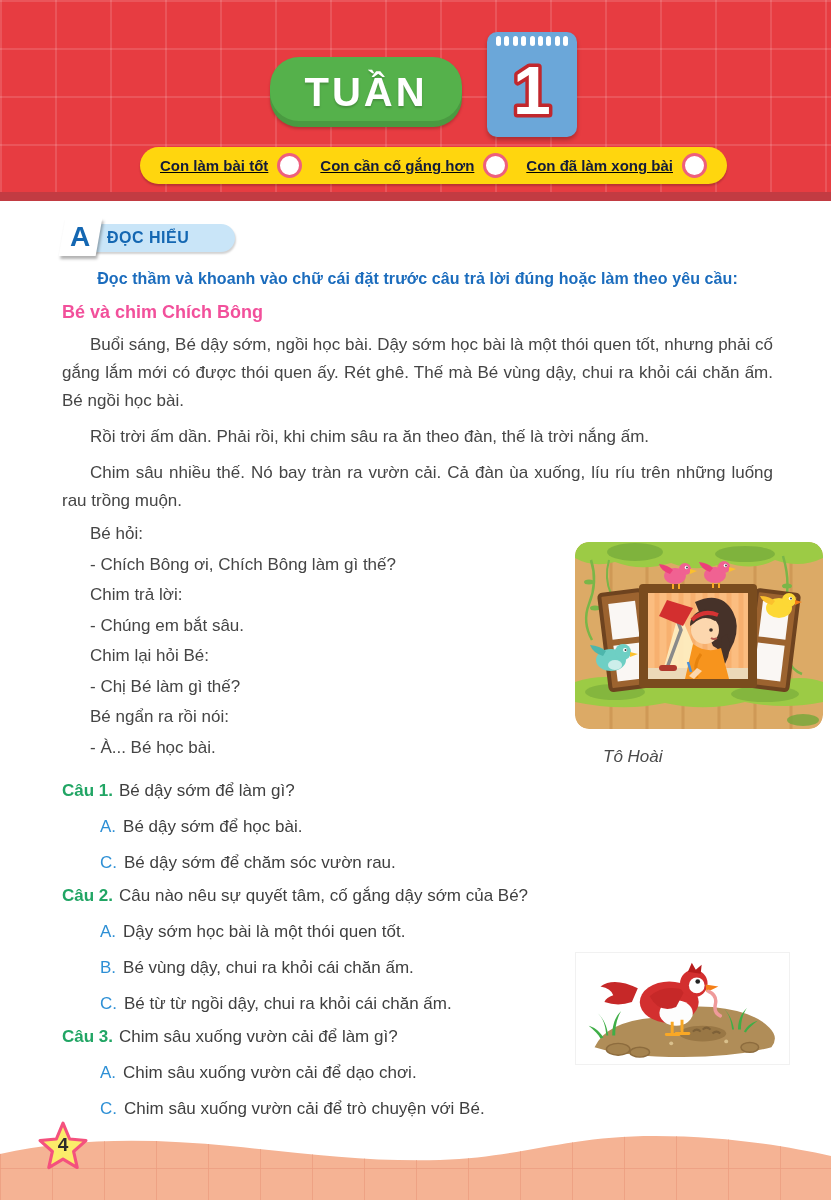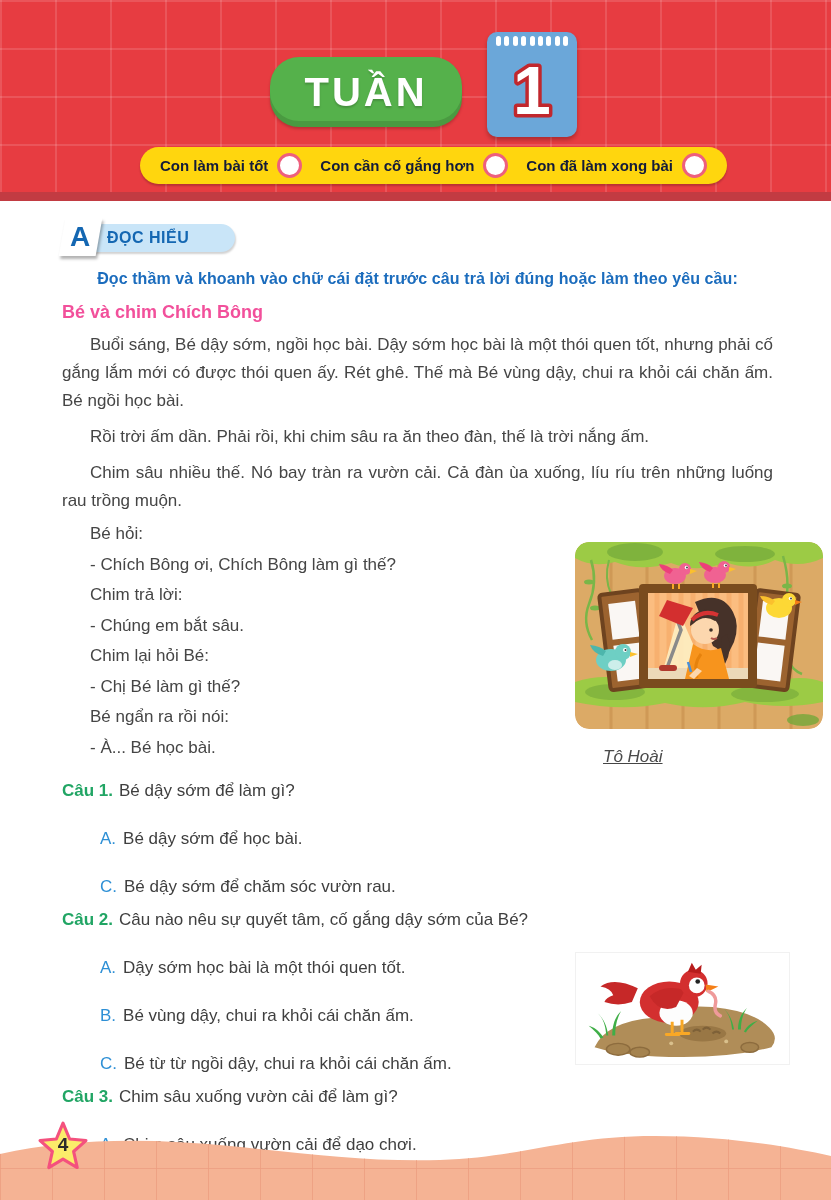--- a/index.html
+++ b/index.html
@@ -23,21 +23,21 @@
 
   .notepad { position:absolute; left:487px; top:32px; width:90px; height:105px;
     background:#6ba7d9; border-radius:10px; box-shadow:0 3px 4px rgba(0,0,0,.25); }
   .spiral { position:absolute; top:4px; left:9px; right:9px; display:flex; justify-content:space-between; }
   .spiral i { width:5px; height:10px; background:#fff; border-radius:3px; }
   .notepad svg { position:absolute; left:0; top:8px; width:90px; height:97px; }
 
   .progress-bar { position:absolute; left:140px; top:147px; width:587px; height:37px;
     background:#ffd60e; border-radius:19px; display:flex; align-items:center;
     justify-content:space-between; padding:0 20px; box-shadow:0 2px 2px rgba(0,0,0,.2); }
-  .progress-item { display:flex; align-items:center; gap:9px; }
+  .progress-item { display:flex; align-items:center; gap:9px;text-decoration:underline; }
   .progress-item .lbl { font-size:15px; font-weight:700; color:#131b3a; white-space:nowrap; }
   .progress-item .circle { width:25px; height:25px; border-radius:50%; background:#fff; border:3px solid #ee5f7d; }
 
   
   .content { position:absolute; top:201px; left:0; width:831px; padding:0 58px 0 62px; color:#454545; }
 
   .section-header { position:relative; margin-top:19px; height:34px; width:200px; }
   .section-pill { position:absolute; left:15px; top:4px; height:28px; min-width:158px;
     background:#c9e5f8; border-radius:6px 16px 16px 6px; display:flex; align-items:center;
     padding:0 20px 0 30px; box-shadow:1px 2px 2px rgba(0,0,0,.18); }
@@ -52,28 +52,28 @@
 
   .story-title { margin-top:14px; text-align:left; color:#f2509b; font-weight:700; font-size:18px; }
 
   .story-paragraphs { margin-top:4px; }
   .story-paragraphs p { margin-top:8px; font-size:17px; line-height:28px; text-align:justify;
     text-indent:28px; color:#454545; }
 
   .dialog-row { display:flex; margin-top:4px; }
   .dialog-lines { flex:1; padding-left:28px; }
   .dialog-lines div { font-size:17px; line-height:30.5px; color:#454545; }
-  .illustration-col { width:220px; margin-right:-22px;text-decoration:underline; }
+  .illustration-col { width:220px; margin-right:-22px; }
   .illustration { width:248px; height:187px; margin-top:23px; border-radius:14px; display:block; }
   .author { margin:18px 0 0 28px; font-style:italic; color:#4a4a4a; font-size:17px; }
 
   .questions { margin-top:9px; }
   .q-line { font-size:17px; line-height:30px; margin-top:3px; color:#3f3f3f; }
   .q-label { color:#21a564; font-weight:700; margin-right:6px;margin-top:16px; }
-  .option { padding-left:38px; font-size:17px; line-height:30px; margin-top:18px; color:#3f3f3f; }
+  .option { padding-left:38px; font-size:17px; line-height:30px; margin-top:6px; color:#3f3f3f; }
   .opt-letter { color:#2d8fd5; margin-right:7px; }
 
   .bird-illustration { position:absolute; left:575px; top:952px; width:215px; height:113px;
     border:1px solid #f1f1f1; background:#fff; }
 
   
   .footer-wave { position:absolute; left:0; bottom:0; width:831px; height:72px; display:block; }
   .page-star { position:absolute; left:36px; top:1120px; width:54px; height:54px; }
   .page-star svg { position:absolute; inset:0; }
   .page-star .num { position:absolute; inset:0; display:flex; align-items:center; justify-content:center;

